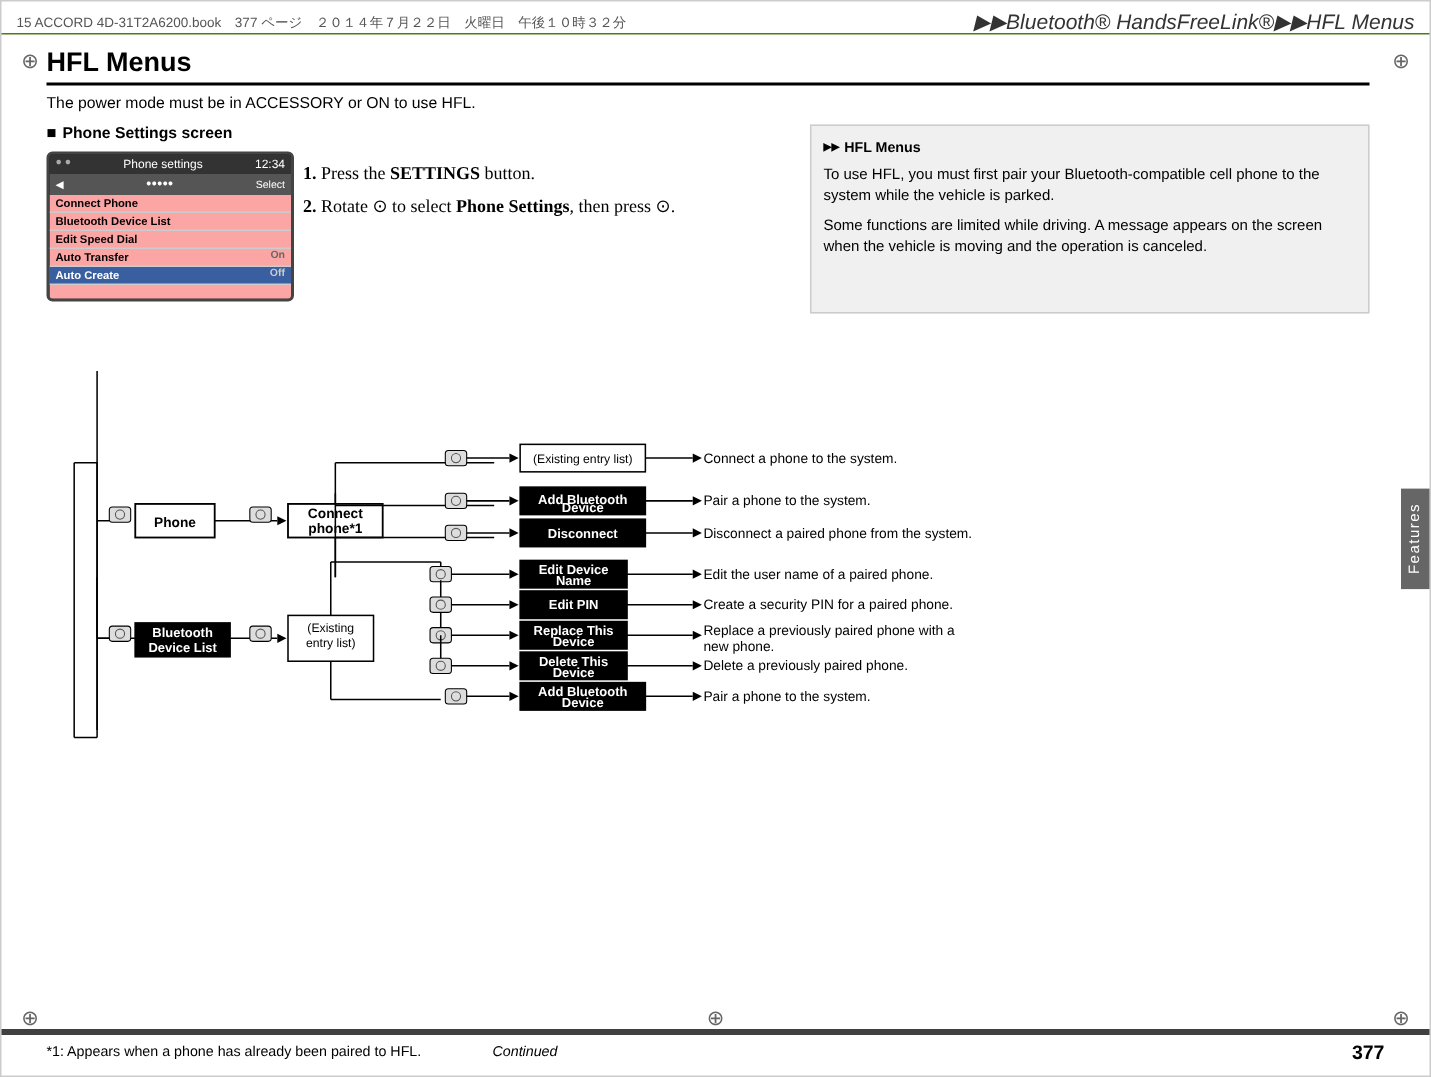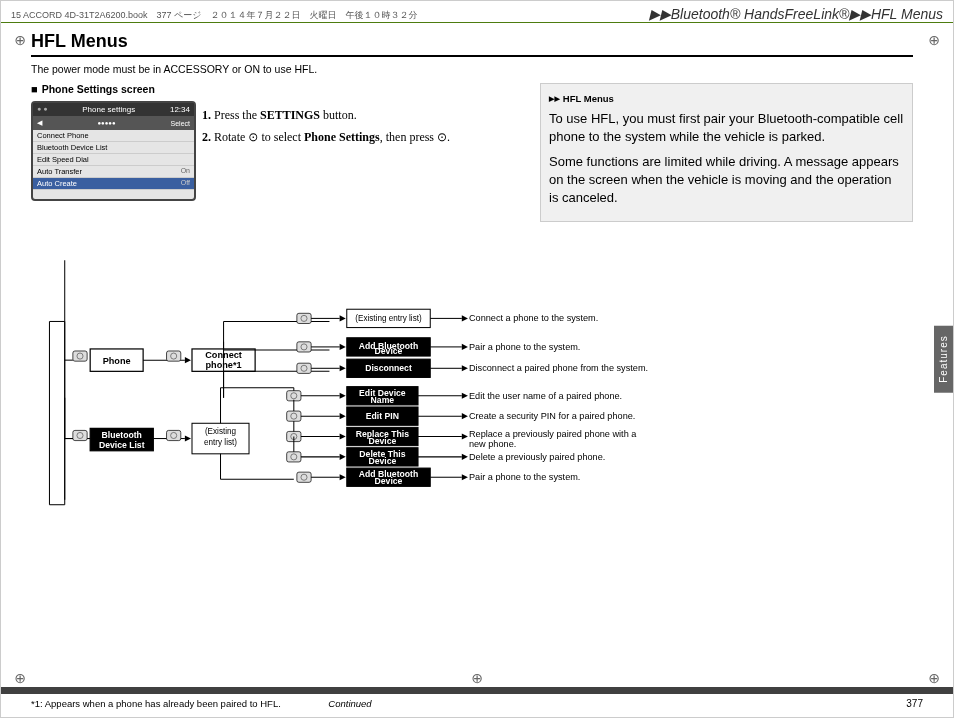--- a/index.html
+++ b/index.html
@@ -137,22 +137,23 @@
     .phone-screen-header {
       background: #333;
       color: #fff;
       font-size: 8px;
       padding: 2px 4px;
       display: flex;
       justify-content: space-between;
     }
     .phone-screen-header .left-icon { font-size: 7px; color: #aaa; }
     .phone-screen-body {
-      background: #e5e5e5;
+      background: #fca5a5;
       height: calc(100% - 16px);
+      font-weight: bold;
     }
     .phone-nav-bar {
       display: flex;
       background: #555;
       height: 14px;
       align-items: center;
       justify-content: space-between;
       padding: 0 4px;
       font-size: 7px;
       color: #fff;
@@ -194,56 +195,56 @@
       display: flex;
       align-items: center;
       gap: 3px;
     }
     .right-col-title::before {
       content: '▶▶';
       font-size: 7px;
     }
     .right-col p {
       margin-bottom: 6px;
-      font-size: 13px;
+      font-size: 10px;
       line-height: 1.4;
     }
 
     
     .diagram-svg {
       width: 100%;
       height: 280px;
     }
 
     
     .footer {
       position: absolute;
       bottom: 8px;
       left: 0;
       right: 0;
       padding: 0 30px;
       display: flex;
       justify-content: space-between;
       align-items: center;
       font-size: 9.5px;
-      border-top: 7px solid #404040;
+      border-top: 4px solid #404040;
       padding-top: 4px;
     }
     .footer .footnote {
       flex: 1;
       font-size: 9.5px;
     }
     .footer .continued {
       font-style: italic;
       text-align: left;
       flex: 1;
     }
     .footer .page-num {
-      font-size: 10px;
-      font-weight: normal;
+      font-size: 13px;
+      font-weight: bold;
       text-align: right;
       flex: 1;
     }
   </style>
 </head>
 <body>
 
 <div class="page-outer">
 
   <div class="reg-mark reg-tl">⊕</div>

